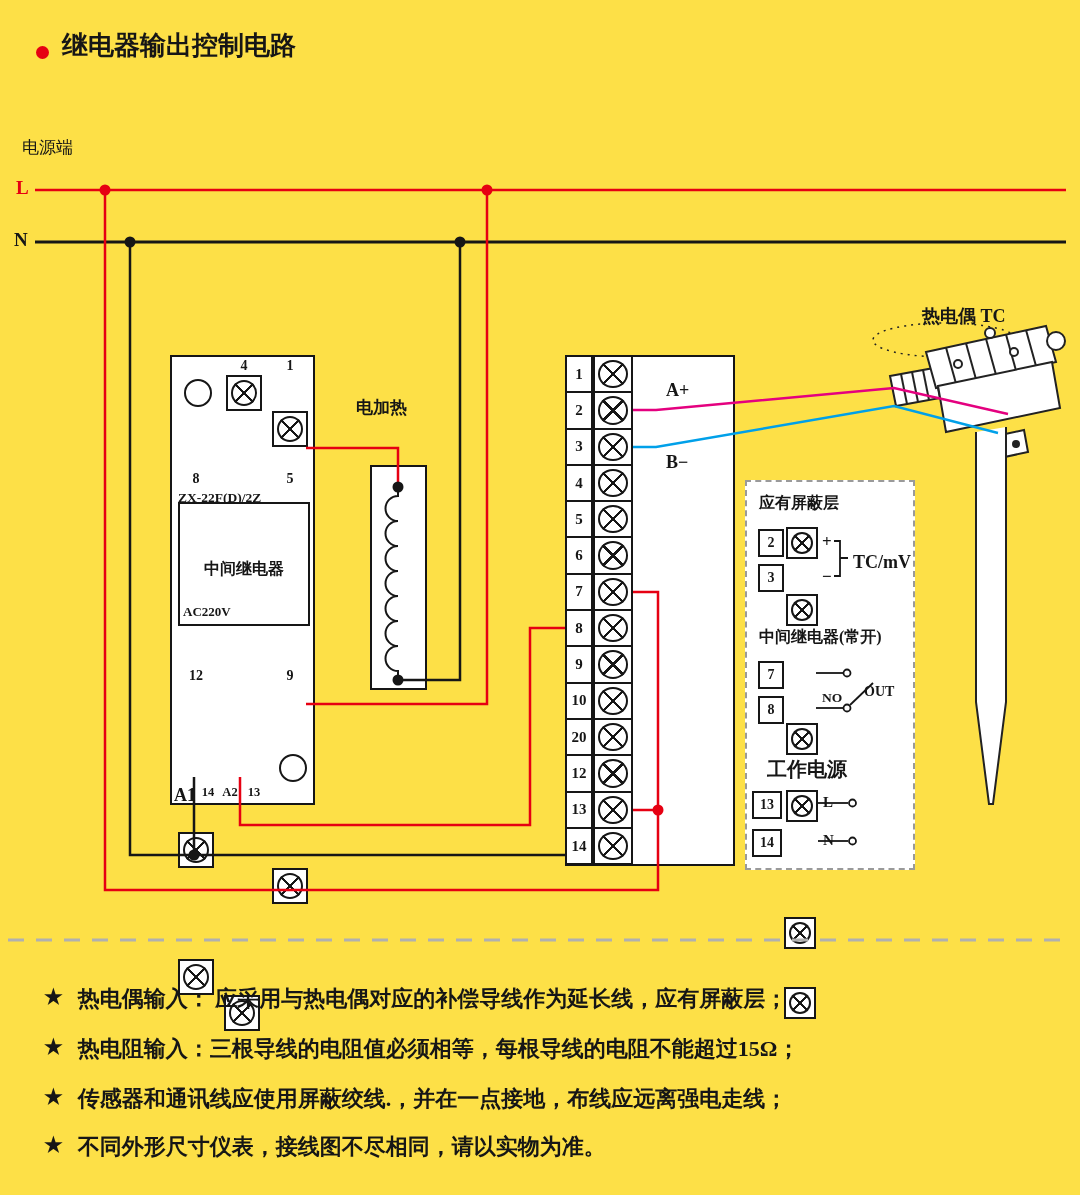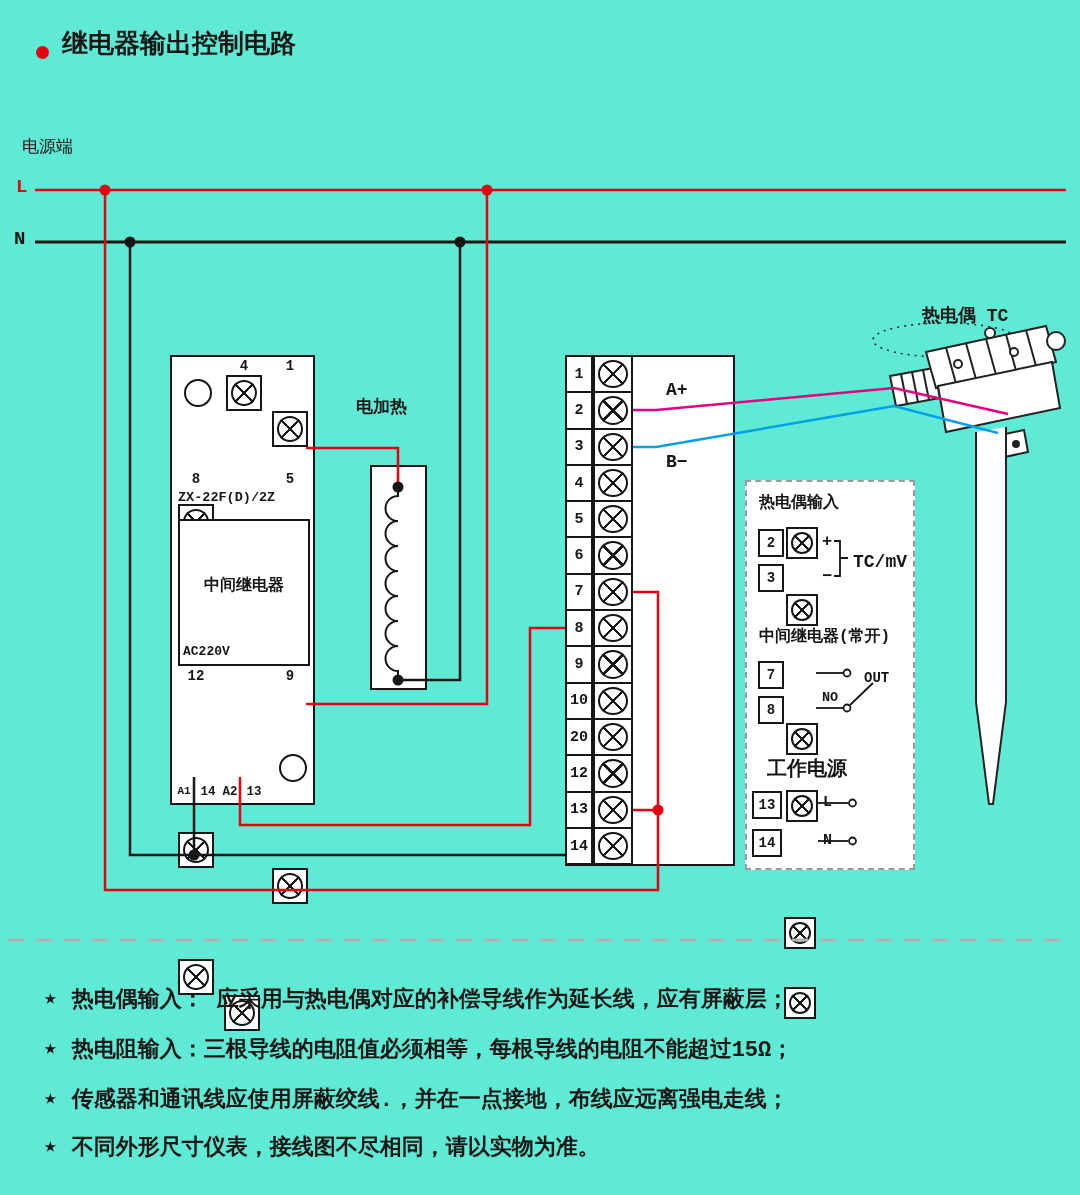--- a/index.html
+++ b/index.html
@@ -1,18 +1,18 @@
 <!DOCTYPE html>
 <html><head>
 <meta charset="utf-8">
 <style>
   *{box-sizing:border-box;margin:0;padding:0}
   html,body{background:#fff}
-  #stage{position:relative;width:1080px;height:1195px;background:#5eead4;
-         font-family:Liberation Mono, monospace;color:#161616;overflow:hidden}
+  #stage{position:relative;width:1080px;height:1195px;background:#fde047;
+         font-family:Liberation Serif, serif;color:#161616;overflow:hidden}
   .abs{position:absolute}
   .bx{border:2px solid #161616;background:#fff}
   .dashed{border:2px dashed #9a9a9a;background:#fff}
   .ncell{border:2px solid #161616;background:#fff;display:flex;align-items:center;justify-content:center;font-weight:700}
   .screw{position:relative;border:2px solid #161616;background:#fff}
   .screw::before{content:'';position:absolute;inset:3px;border:2px solid #161616;border-radius:50%}
   .screw::after{content:'';position:absolute;inset:3px;border-radius:50%;background:
     linear-gradient(45deg,transparent calc(50% - 1.1px),#161616 calc(50% - 1.1px),#161616 calc(50% + 1.1px),transparent calc(50% + 1.1px)),
     linear-gradient(135deg,transparent calc(50% - 1.1px),#161616 calc(50% - 1.1px),#161616 calc(50% + 1.1px),transparent calc(50% + 1.1px))}
   .s36{width:36px;height:36px}
@@ -52,35 +52,35 @@
     <div class="abs screw s36" style="left:54px;top:18px"></div>
     <div class="abs screw s36" style="left:100px;top:18px"></div>
 
     <div class="abs screw s36" style="left:6px;top:75px"></div>
     <div class="abs screw s36" style="left:100px;top:75px"></div>
     <div class="lbl ctr rnum" style="left:14px;top:114px;width:20px">8</div>
     <div class="lbl ctr rnum" style="left:108px;top:114px;width:20px">5</div>
 
     <div class="lbl" style="left:6px;top:133px;font-size:13.5px">ZX-22F(D)/2Z</div>
 
-    <div class="abs bx" style="left:6px;top:162px;width:132px;height:147px">
+    <div class="abs bx" style="left:6px;top:145px;width:132px;height:124px">
       <div class="lbl" style="left:0;right:0;top:56px;font-size:16px;text-align:center">中间继电器</div>
       <div class="lbl" style="left:3px;bottom:4px;font-size:13px">AC220V</div>
     </div>
 
     <div class="lbl ctr rnum" style="left:12px;top:311px;width:24px">12</div>
     <div class="lbl ctr rnum" style="left:106px;top:311px;width:24px">9</div>
     <div class="abs screw s36" style="left:6px;top:331px"></div>
     <div class="abs screw s36" style="left:100px;top:331px"></div>
 
     <div class="abs screw s36" style="left:6px;top:386px"></div>
     <div class="abs screw s36" style="left:52px;top:386px"></div>
     <div class="abs circ" style="left:107px;top:397px;width:28px;height:28px"></div>
 
-    <div class="lbl ctr" style="left:2px;top:428px;width:20px;font-size:11px">A1</div>
+    <div class="lbl ctr" style="left:2px;top:428px;width:20px;font-size:18px">A1</div>
     <div class="lbl ctr" style="left:26px;top:428px;width:20px;font-size:12.5px">14</div>
     <div class="lbl ctr" style="left:48px;top:428px;width:20px;font-size:12.5px">A2</div>
     <div class="lbl ctr" style="left:72px;top:428px;width:20px;font-size:12.5px">13</div>
   </div>
 
   <div class="lbl" style="left:356px;top:398px;font-size:17px">电加热</div>
   <div class="abs bx" style="left:370px;top:465px;width:57px;height:225px"></div>
 
   <div class="abs bx" style="left:565px;top:355px;width:170px;height:511px"></div>
   <div class="abs" style="left:565px;top:355px">
@@ -140,36 +140,36 @@
         <div class="ncell tnum">14</div>
         <div class="screw tscrew"></div>
       </div>
   </div>
   <div class="lbl" style="left:666px;top:380px;font-size:18px">A+</div>
   <div class="lbl" style="left:666px;top:452px;font-size:18px">B−</div>
 
   <div class="lbl" style="left:922px;top:306px;font-size:18px">热电偶 TC</div>
 
   <div class="abs dashed" style="left:745px;top:480px;width:170px;height:390px">
-    <div class="lbl" style="left:12px;top:12px;font-size:16px">热电偶输入</div>
+    <div class="lbl" style="left:12px;top:12px;font-size:16px">应有屏蔽层</div>
     <div class="abs ncell mnum" style="left:11px;top:47px">2</div>
     <div class="abs screw s32" style="left:39px;top:45px"></div>
     <div class="lbl" style="left:75px;top:50px;font-size:17px">+</div>
     <div class="abs ncell mnum" style="left:11px;top:82px">3</div>
     <div class="abs screw s32" style="left:39px;top:80px"></div>
     <div class="lbl" style="left:75px;top:85px;font-size:17px">−</div>
     <div class="lbl" style="left:106px;top:70px;font-size:18px">TC/mV</div>
 
     <div class="lbl" style="left:12px;top:146px;font-size:16px">中间继电器(常开)</div>
     <div class="abs ncell mnum" style="left:11px;top:179px">7</div>
     <div class="abs screw s32" style="left:39px;top:177px"></div>
     <div class="abs ncell mnum" style="left:11px;top:214px">8</div>
     <div class="abs screw s32" style="left:39px;top:212px"></div>
     <div class="lbl" style="left:75px;top:208px;font-size:13.5px">NO</div>
-    <div class="lbl" style="left:117px;top:188px;font-size:14px">OUT</div>
+    <div class="lbl" style="left:117px;top:202px;font-size:14px">OUT</div>
 
     <div class="lbl" style="left:20px;top:276px;font-size:20px">工作电源</div>
     <div class="abs ncell mnum2" style="left:5px;top:309px">13</div>
     <div class="abs screw s32" style="left:37px;top:307px"></div>
     <div class="lbl" style="left:76px;top:312px;font-size:15px">L</div>
     <div class="abs ncell mnum2" style="left:5px;top:347px">14</div>
     <div class="abs screw s32" style="left:37px;top:345px"></div>
     <div class="lbl" style="left:76px;top:350px;font-size:15px">N</div>
   </div>
 

